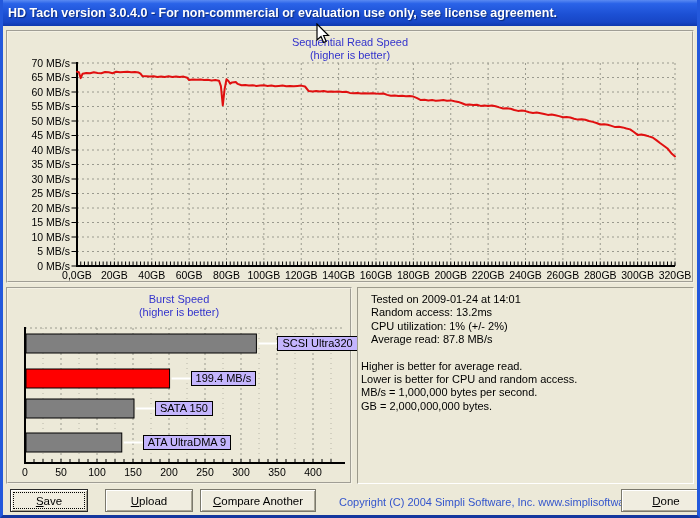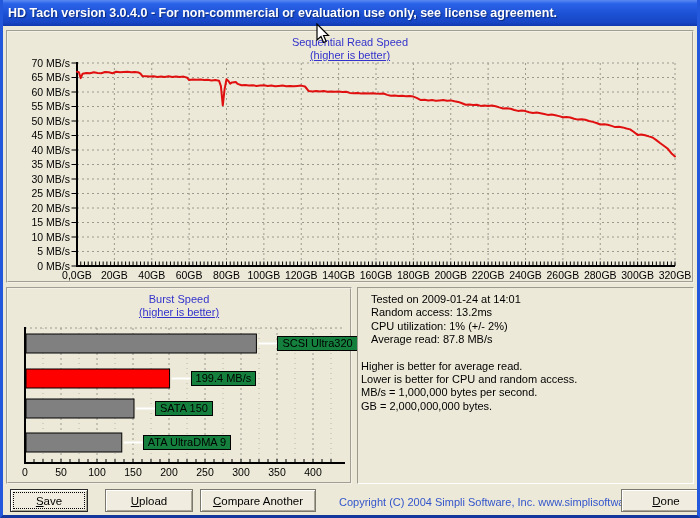--- a/index.html
+++ b/index.html
@@ -23,30 +23,30 @@
   .info-panel{
     position:absolute;left:354px;top:261px;width:337px;height:197px;
     border:1px solid;border-color:#9c9a8c #fff #fff #9c9a8c;
     padding:5px 6px 0 3px;font-size:11px;line-height:13.4px;color:#000;
   }
   .chart-title,.chart-subtitle{
     position:absolute;left:0;width:100%;text-align:center;
     color:#3333cc;font-size:11px;line-height:13px;
   }
   .chart-title{top:4px;}
-  .chart-subtitle{top:17px;text-decoration:underline;}
+  .chart-subtitle{top:17px;}
   svg.chartsvg{position:absolute;left:0;top:0;}
   .grid{stroke:#9a9a8e;stroke-width:1;stroke-dasharray:2,3;fill:none;}
   .grid2{stroke:#b8b6a8;stroke-width:1;stroke-dasharray:1,4;fill:none;}
   .axis{stroke:#000;stroke-width:2;fill:none;}
   .tick{stroke:#000;stroke-width:1;fill:none;}
   .axlabel{font:10.5px "Liberation Sans",sans-serif;fill:#000;}
   .dataline{fill:none;stroke-width:2;stroke-linejoin:round;stroke-linecap:round;}
   .bar-label{
-    position:absolute;background:#15803d;border:1px solid #000;
+    position:absolute;background:#c4b5fd;border:1px solid #000;
     font-size:11px;line-height:13px;padding:0 4px;white-space:nowrap;color:#000;
   }
   .drive-name{font-weight:bold;color:#d40000;font-size:11.5px;margin:1px 0 2px 6px;}
   .info-detail{margin-left:10px;}
   .info-gap{height:13px;}
   .btn{
     position:absolute;height:23px;background:#f0ede0;
     border:1px solid #7a786c;
     box-shadow:inset 1px 1px 0 #ffffff,inset -1px -1px 0 #a9a695;
     font-size:11.5px;color:#000;text-align:center;line-height:21px;

